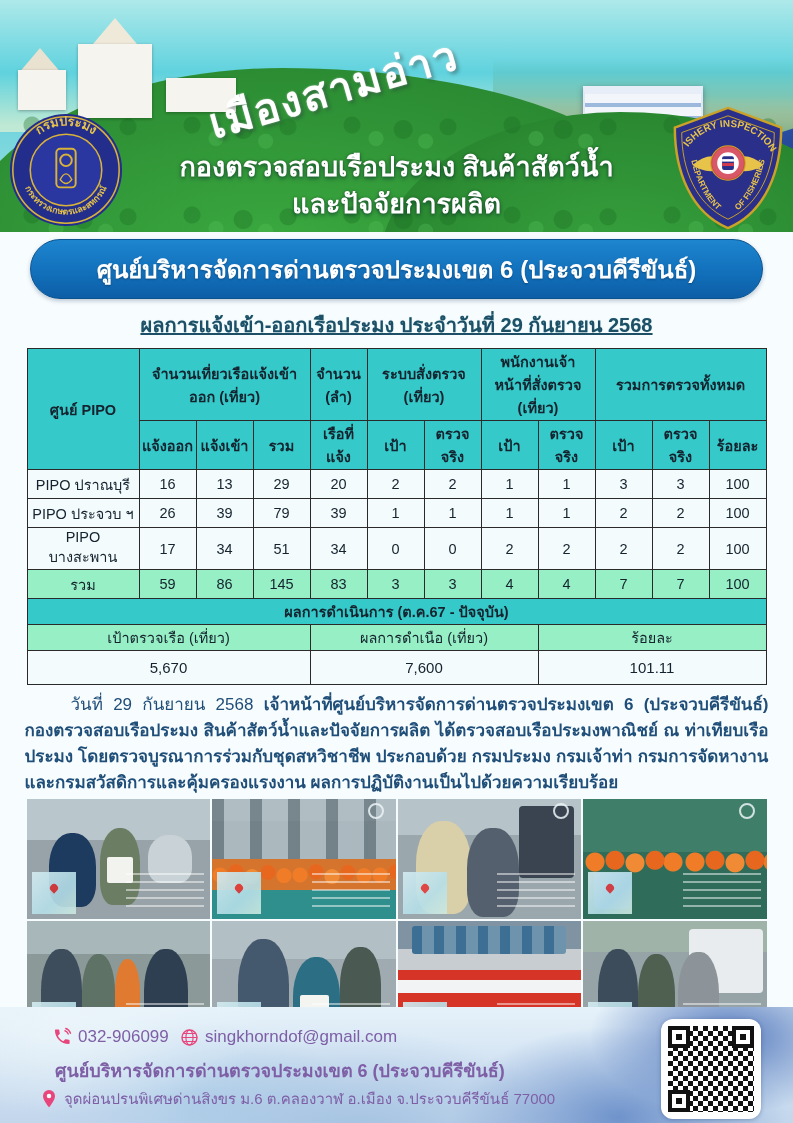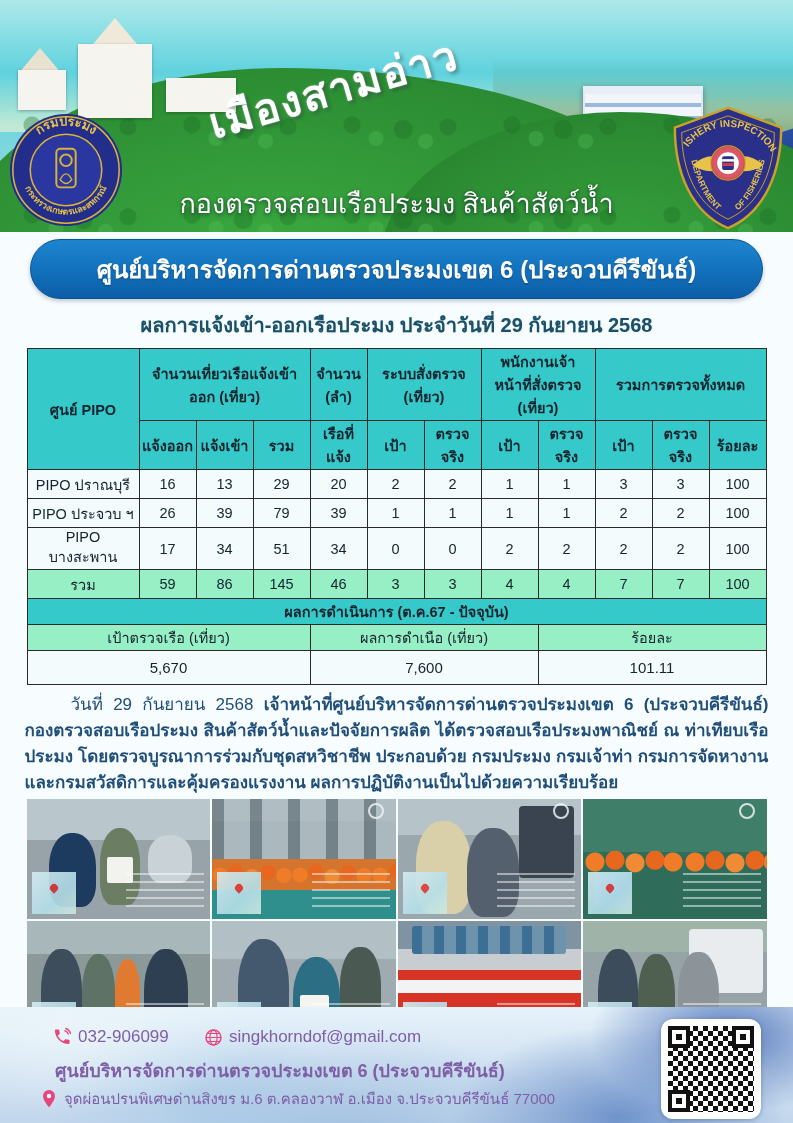--- a/index.html
+++ b/index.html
@@ -40,36 +40,36 @@
   .hero .temple .b1 { left:60px; top:18px; width:74px; height:74px; }
   .hero .temple .b2 { left:0; top:44px; width:48px; height:40px; }
   .hero .temple .b3 { left:148px; top:52px; width:70px; height:34px; }
   .hero .temple .r { position:absolute; width:0; height:0; border-left:22px solid transparent; border-right:22px solid transparent; border-bottom:26px solid #efe9da; }
   .hero .temple .r1 { left:75px; top:-8px; }
   .hero .temple .r2 { left:0px; top:22px; border-bottom-color:#e9e2d0; }
   .hero .sign { position:absolute; left:205px; top:56px; transform:rotate(-16deg);
     font-size:42px; font-weight:bold; color:#ffffff; letter-spacing:2px;
     text-shadow:2px 3px 4px rgba(40,60,60,.45), 0 0 2px rgba(255,255,255,.6); }
   .hero-title { position:absolute; left:0; right:0; bottom:10px; text-align:center;
-    color:#ffffff; font-weight:normal; font-size:27px; line-height:1.35;
+    color:#ffffff; font-weight:bold; font-size:27px; line-height:1.35;
     text-shadow:0 2px 4px rgba(0,30,40,.55), 0 0 2px rgba(0,0,0,.35); }
 
   .logo-left { position:absolute; left:8px; bottom:4px; width:116px; height:116px; }
   .logo-right { position:absolute; right:2px; bottom:0px; width:126px; height:128px; }
 
   
   .banner { margin:7px auto 0; width:733px; height:60px; border-radius:32px;
     background:linear-gradient(180deg,#1e85cf 0%,#1270bb 55%,#0d5ea6 100%);
     border:1px solid #0a538f; box-shadow:0 2px 4px rgba(0,40,80,.25);
     display:flex; align-items:center; justify-content:center; }
   .banner span { color:#ffffff; font-size:24px; font-weight:bold; text-shadow:0 1px 2px rgba(0,0,0,.3); }
 
   
   .report-title { margin-top:10px; text-align:center; font-size:20px; font-weight:bold; color:#1d4f66;
-    text-shadow:0 0 1px rgba(40,150,160,.4); }
+    text-shadow:0 0 1px rgba(40,150,160,.4);text-decoration:underline; }
 
   
   table.pipo { width:740px; margin:7px auto 0; border-collapse:collapse; table-layout:fixed;
     font-size:14.5px; color:#14232e; }
   table.pipo th, table.pipo td { border:1px solid #2a2a2a; text-align:center; vertical-align:middle; padding:1px 2px; }
   table.pipo th { font-weight:600; }
   .teal  { background:#35c9c9; }
   .rowlite { background:#f4fbfd; }
   .green { background:#97f0c5; }
   .row-gh { height:70px; }
@@ -103,21 +103,21 @@
   .footer { position:absolute; left:0; right:0; bottom:0; height:116px;
     background:
       radial-gradient(ellipse 200px 110px at 92% 25%, rgba(64,104,180,.85) 0%, rgba(64,104,180,0) 70%),
       radial-gradient(ellipse 240px 130px at 78% 95%, rgba(90,130,195,.8) 0%, rgba(90,130,195,0) 70%),
       radial-gradient(ellipse 300px 150px at 45% 110%, rgba(150,185,220,.7) 0%, rgba(150,185,220,0) 70%),
       radial-gradient(ellipse 260px 120px at 8% 15%, rgba(235,245,250,.9) 0%, rgba(235,245,250,0) 75%),
       radial-gradient(ellipse 220px 120px at 25% 85%, rgba(173,205,232,.8) 0%, rgba(173,205,232,0) 70%),
       linear-gradient(180deg,#e6f2fa 0%,#cfe0f1 60%,#c2d6ec 100%); }
   .f-line { position:absolute; display:flex; align-items:center; gap:6px; color:#7e5fa6; }
   .f-phone { top:20px; left:52px; font-size:17px; }
-  .f-email { top:20px; left:204px; font-size:17px; }
+  .f-email { top:20px; left:180px; font-size:17px; }
   .f-office { top:49px; left:55px; font-size:18px; font-weight:600; }
   .f-addr { top:80px; left:40px; font-size:15px; }
   .ficon { display:inline-flex; }
   .qr-card { position:absolute; right:32px; top:12px; width:100px; height:100px; background:#ffffff;
     border-radius:12px; padding:7px; box-shadow:0 1px 4px rgba(20,40,90,.3); }
   .qr { position:relative; width:86px; height:86px;
     background:conic-gradient(#111 90deg,#fff 0 180deg,#111 0 270deg,#fff 0) 0 0/10px 10px; }
   .qr .f { position:absolute; width:22px; height:22px; background:#fff; border:4px solid #111; }
   .qr .f::after { content:""; position:absolute; left:4px; top:4px; width:6px; height:6px; background:#111; }
   .qr .f1 { left:0; top:0; } .qr .f2 { right:0; top:0; } .qr .f3 { left:0; bottom:0; }
@@ -139,20 +139,21 @@
     <div class="temple">
       <div class="r r1"></div>
       <div class="r r2"></div>
       <div class="b b1"></div>
       <div class="b b2"></div>
       <div class="b b3"></div>
     </div>
     <div class="sign">เมืองสามอ่าว</div>
     <div class="hero-title">
       <div>กองตรวจสอบเรือประมง สินค้าสัตว์น้ำ</div>
+      <div>และปัจจัยการผลิต</div>
     </div>
 
     <svg class="logo-left" viewBox="0 0 120 120">
       <circle cx="60" cy="60" r="58" fill="#232e8c"></circle>
       <circle cx="60" cy="60" r="55" fill="none" stroke="#d9b23a" stroke-width="1.6"></circle>
       <circle cx="60" cy="60" r="37" fill="#2a37a0" stroke="#d9b23a" stroke-width="1.6"></circle>
       <rect x="50" y="38" width="20" height="40" rx="4" fill="none" stroke="#d9b23a" stroke-width="2"></rect>
       <circle cx="60" cy="50" r="6" fill="none" stroke="#d9b23a" stroke-width="2"></circle>
       <path d="M54 70 q6 -12 12 0 q-6 8 -12 0z" fill="none" stroke="#d9b23a" stroke-width="1.5"></path>
       <defs>
@@ -277,21 +278,21 @@
       <td>2</td>
       <td>2</td>
       <td>2</td>
       <td>100</td>
     </tr>
     <tr class="green row-d">
       <td>รวม</td>
       <td>59</td>
       <td>86</td>
       <td>145</td>
-      <td>46</td>
+      <td>83</td>
       <td>3</td>
       <td>3</td>
       <td>4</td>
       <td>4</td>
       <td>7</td>
       <td>7</td>
       <td>100</td>
     </tr>
     <tr class="teal row-sec">
       <td colspan="12">ผลการดำเนินการ (ต.ค.67 - ปัจจุบัน)</td>

